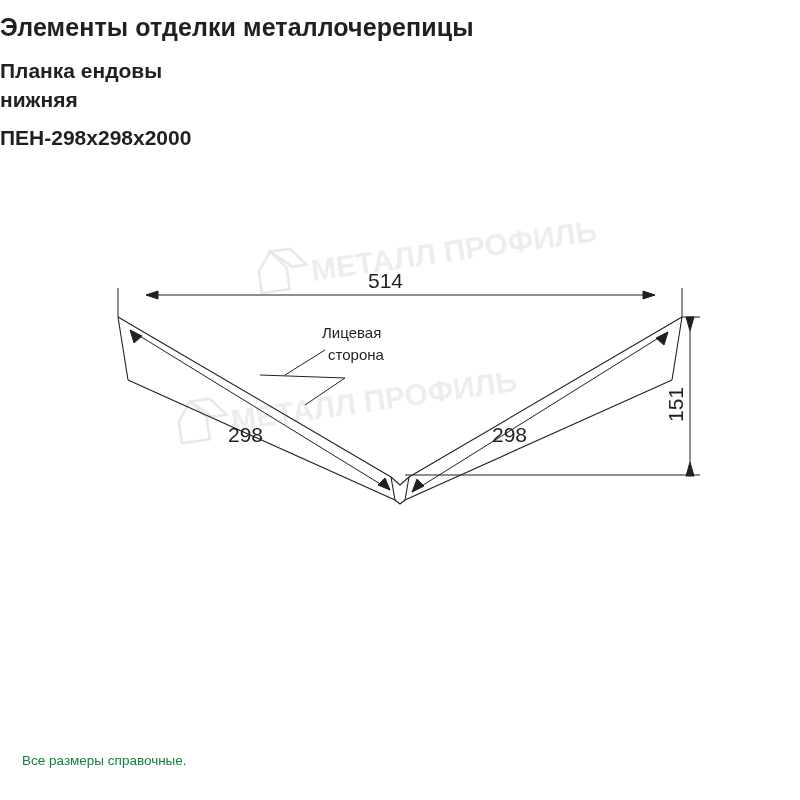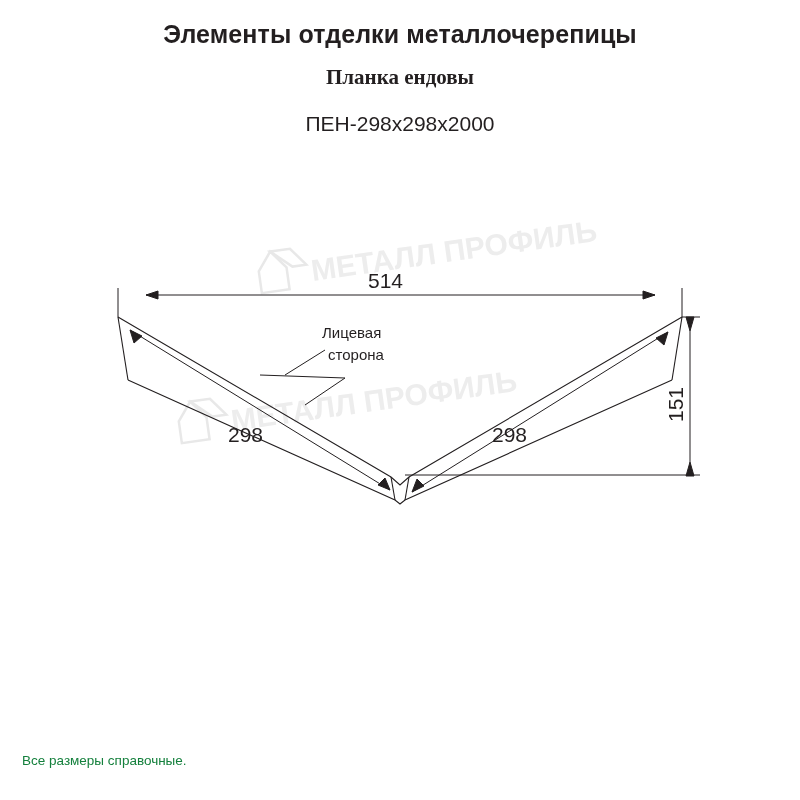--- a/index.html
+++ b/index.html
@@ -14,42 +14,41 @@
     color: #231f20;
     position: relative;
     overflow: hidden;
   }
   .page {
     position: absolute;
     inset: 0;
   }
   .titles {
     position: absolute;
-    top: 18px;
+    top: 11px;
     left: 0;
     width: 800px;
-    text-align: center;
+    text-align: left;
   }
   .title-main {
     font-size: 25px;
     font-weight: bold;
     letter-spacing: 0.1px;
     line-height: 32px;
   }
   .title-sub {
     margin-top: 14px;
     font-size: 21px;
     font-weight: bold;
     line-height: 27px;
-    font-family: Liberation Serif, serif;
   }
   .title-code {
-    margin-top: 20px;
+    margin-top: 12px;
     font-size: 21px;
-    font-weight: normal;
+    font-weight: bold;
     line-height: 26px;
   }
   .drawing {
     position: absolute;
     top: 200px;
     left: 0;
     width: 800px;
     height: 420px;
   }
   .footer {
@@ -89,20 +88,21 @@
   }
 </style>
 </head>
 <body>
 
 <div class="page">
 
   <div class="titles">
     <div class="title-main">Элементы отделки металлочерепицы</div>
     <div class="title-sub">Планка ендовы</div>
+    <div class="title-sub" style="margin-top:2px;">нижняя</div>
     <div class="title-code">ПЕН-298х298х2000</div>
   </div>
 
   <div class="drawing">
     <svg width="800" height="420" viewBox="0 0 800 420">
 
       <g opacity="1">
         <g transform="translate(245,45) rotate(-8)">
           <path class="wm" d="M10,28 l14,-18 l14,18 l0,22 l-28,0 z"></path>
           <path class="wm" d="M24,10 l20,0 l14,18 l-14,0 z"></path>

